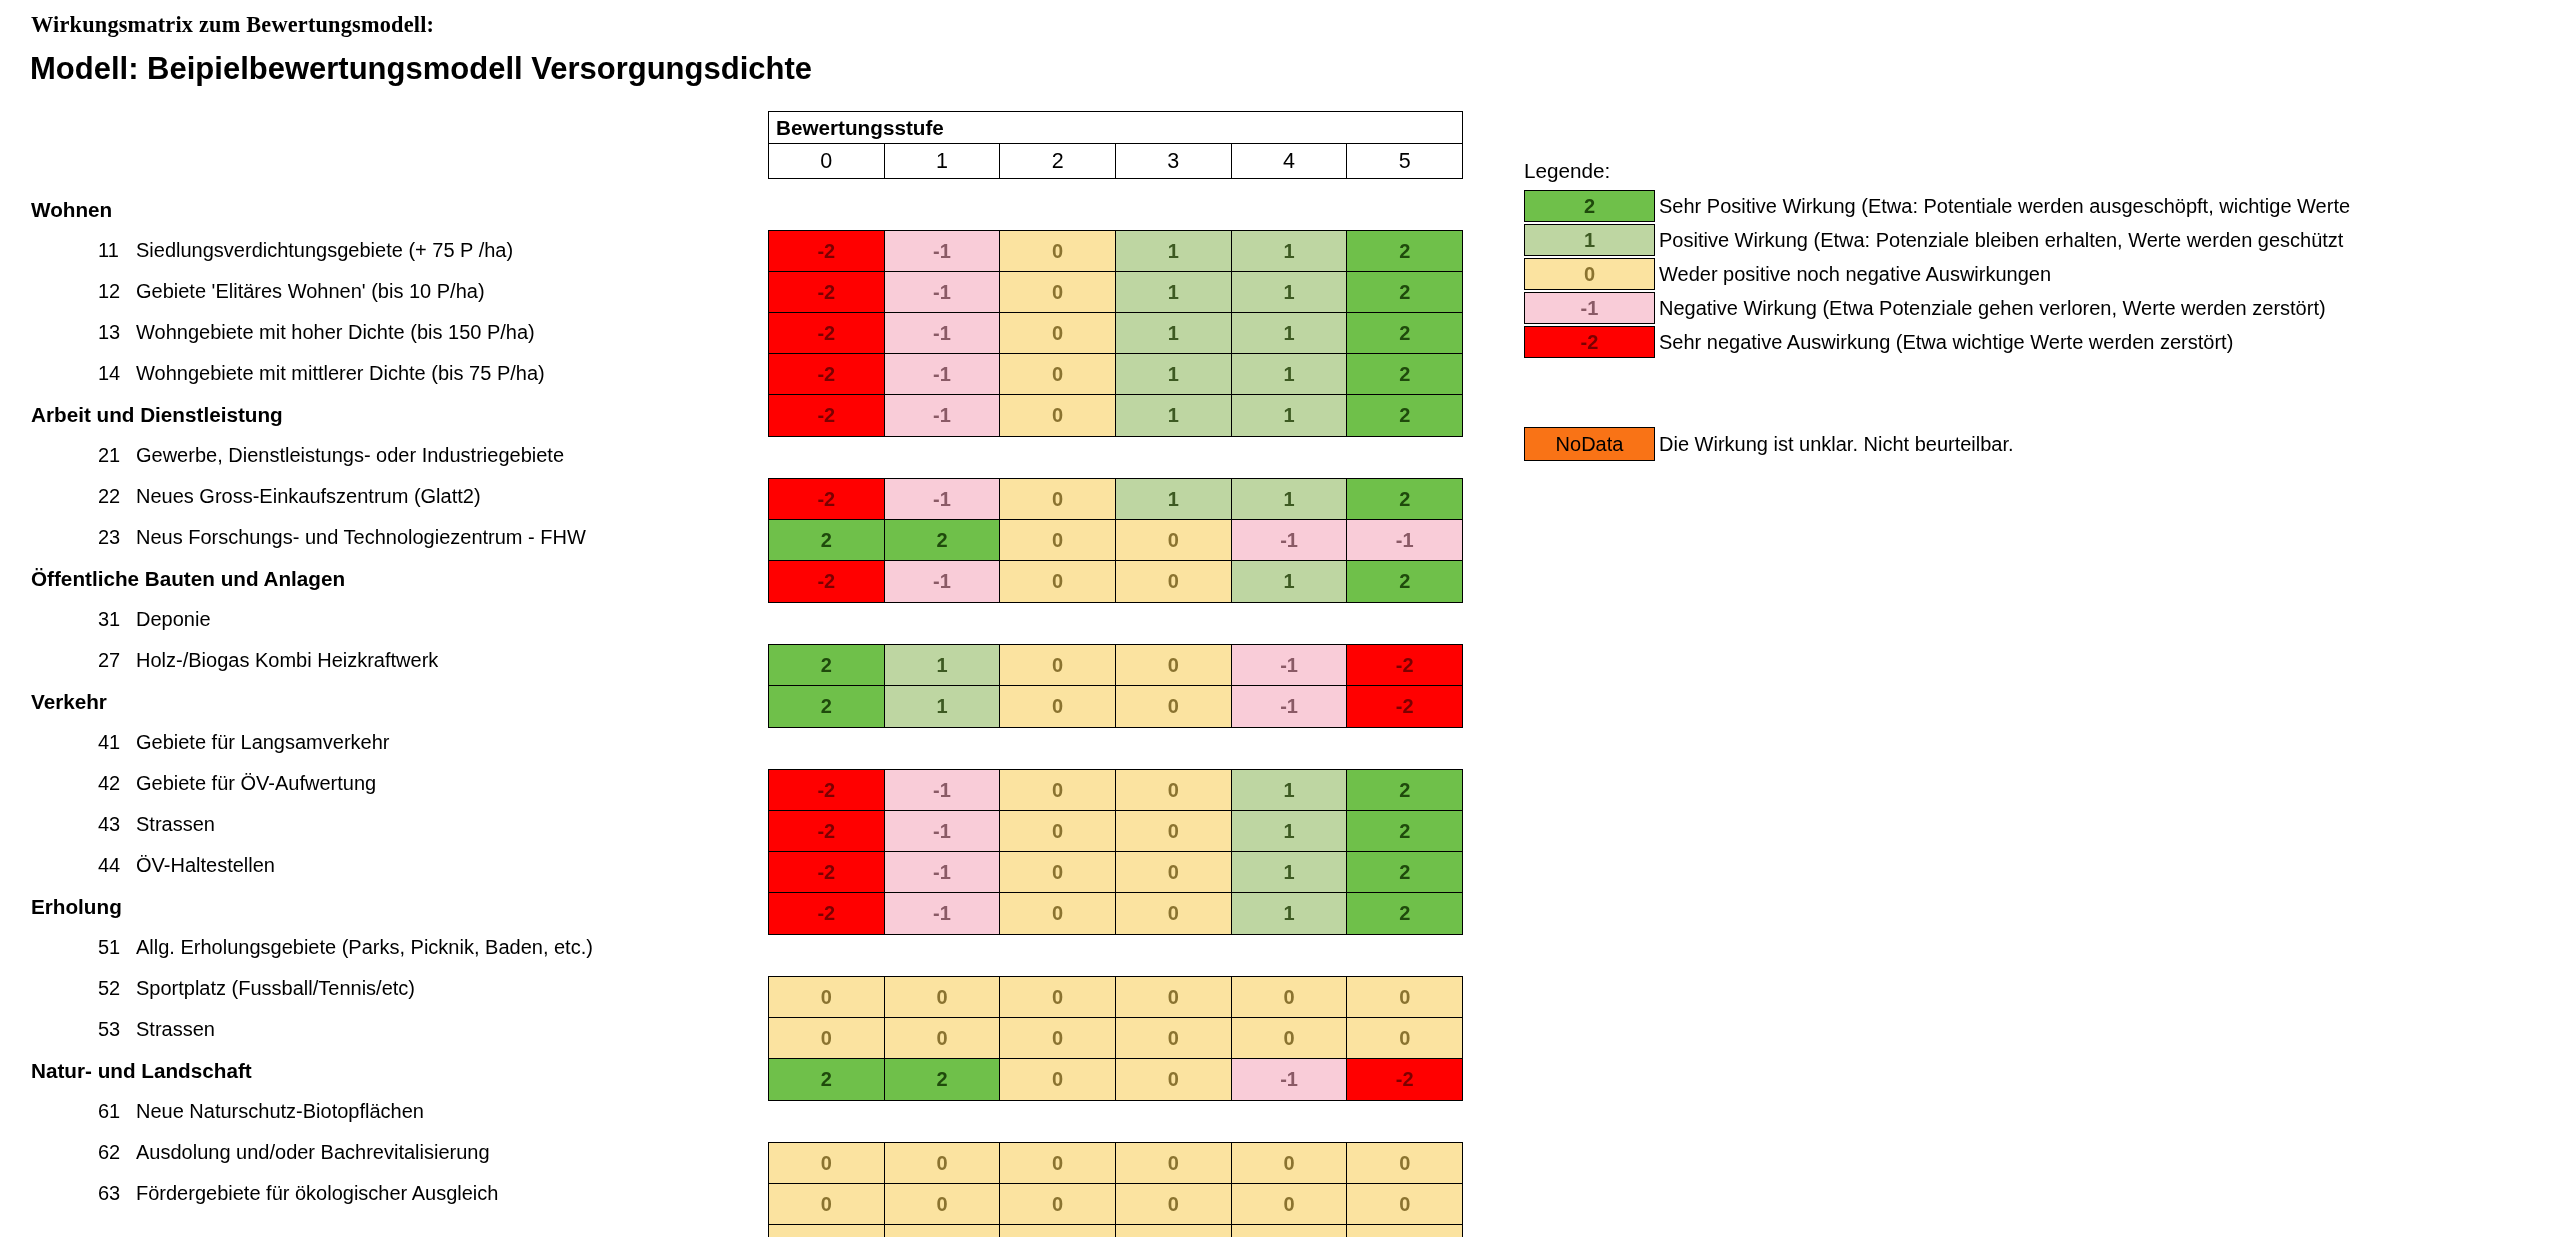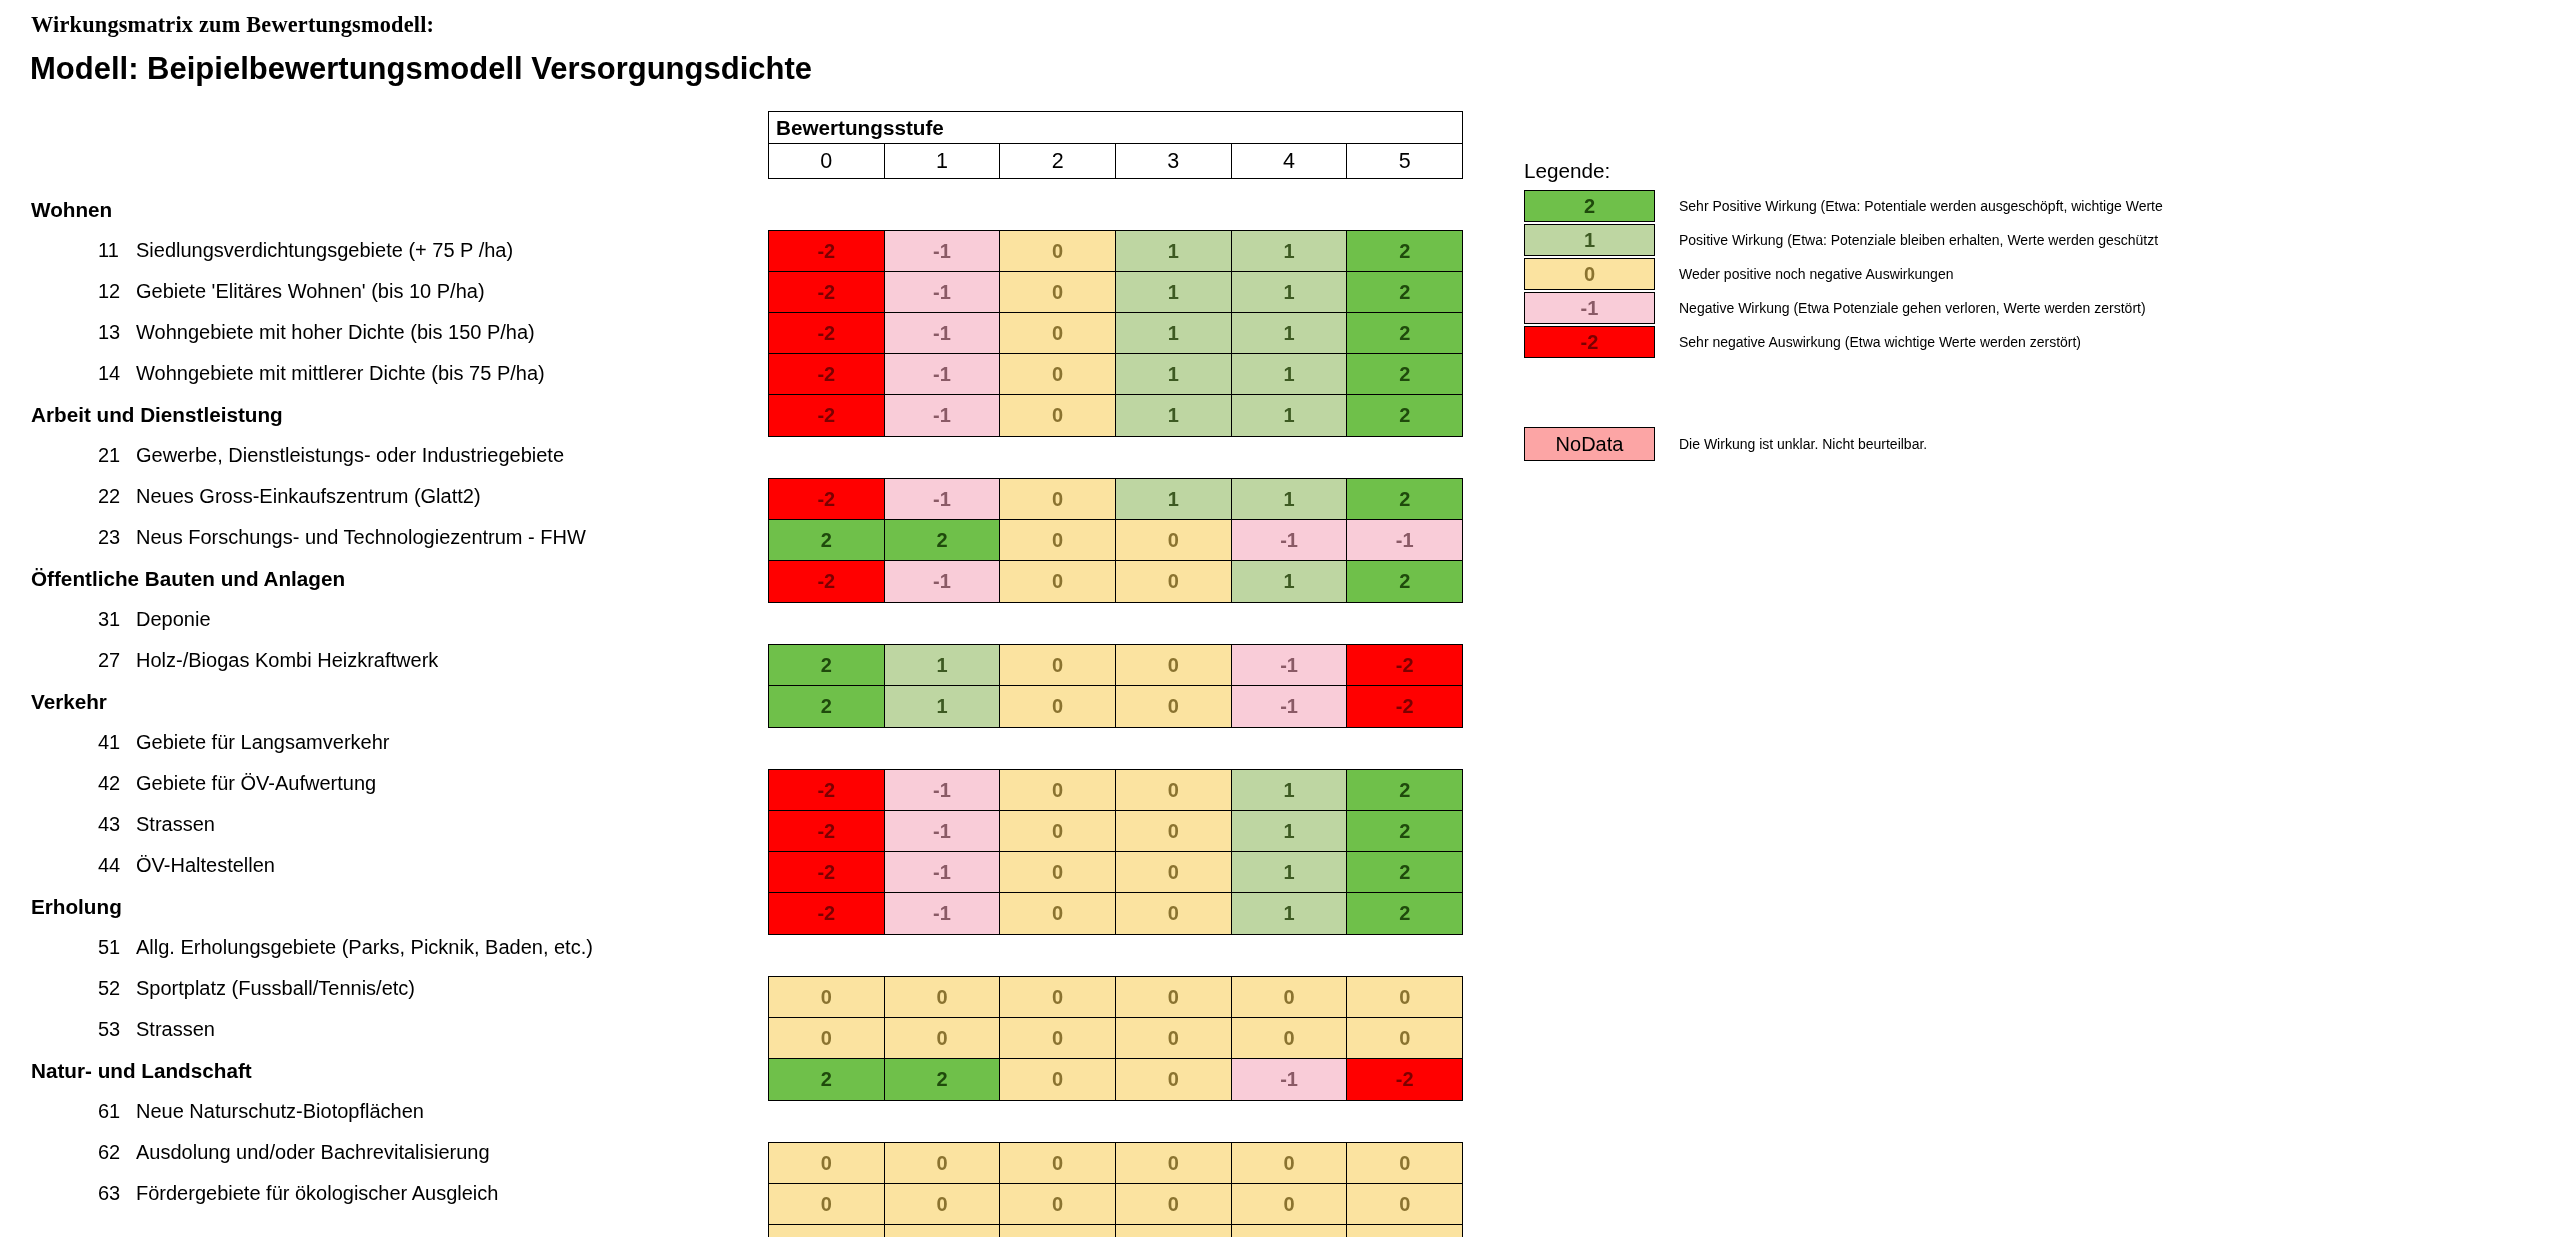--- a/index.html
+++ b/index.html
@@ -170,37 +170,37 @@
     height: 32px;
     border: 1.7px solid #000;
     box-sizing: border-box;
     display: flex;
     align-items: center;
     justify-content: center;
     font-size: 20px;
     font-weight: bold;
   }
   .ltext {
-    font-size: 14px;
-    margin-left: 24px;
+    font-size: 20px;
+    margin-left: 4px;
     white-space: nowrap;
   }
   .legend-nodata {
     position: absolute;
     left: 1524px;
     top: 427px;
     display: flex;
     align-items: center;
   }
   .nodata-box {
     width: 131px;
     height: 34px;
     border: 1.7px solid #000;
     box-sizing: border-box;
-    background: #fca5a5;
+    background: #f97316;
     display: flex;
     align-items: center;
     justify-content: center;
     font-size: 20px;
   }
 </style>
 </head>
 <body>
 
 <div class="page">

